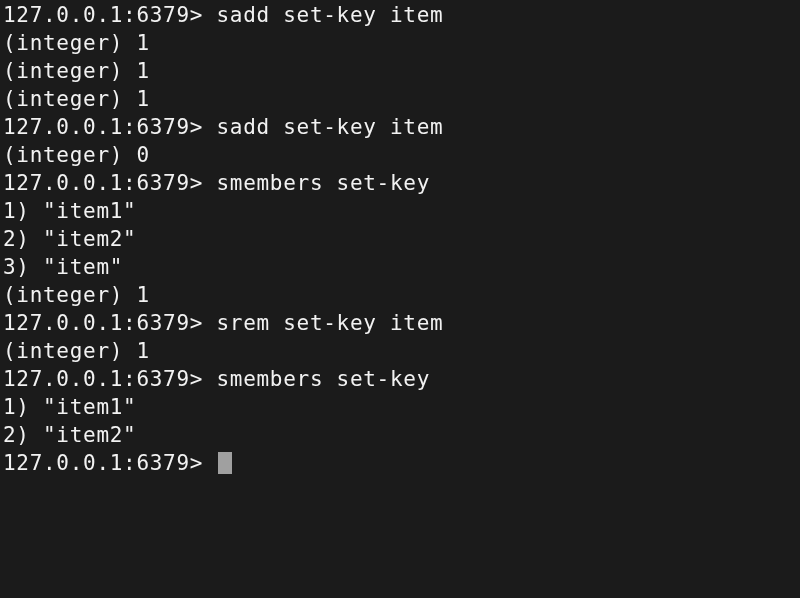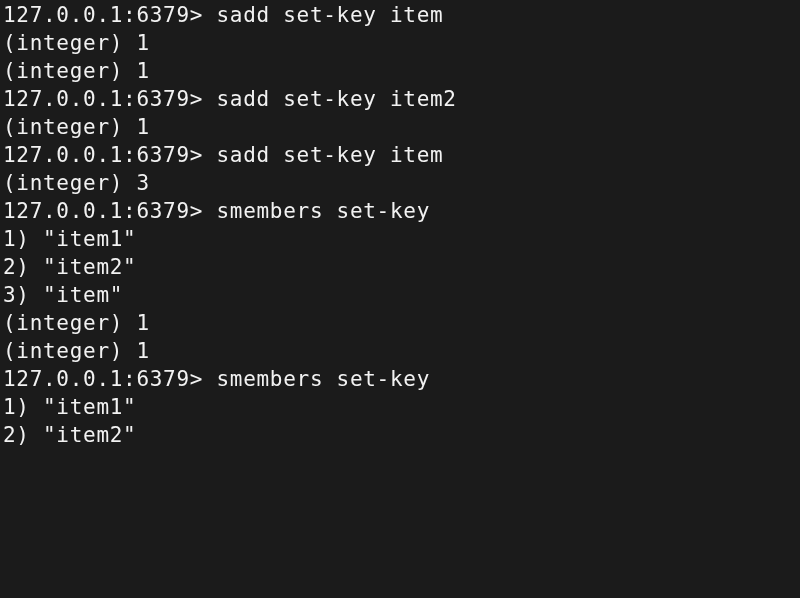--- a/index.html
+++ b/index.html
@@ -50,27 +50,28 @@
   }
 </style>
 </head>
 <body>
 
 <div id="terminal">
   <div id="terminal-screen">
       <div class="term-line"><span class="line-text">127.0.0.1:6379&gt; sadd set-key item</span></div>
       <div class="term-line"><span class="line-text">(integer) 1</span></div>
       <div class="term-line"><span class="line-text">(integer) 1</span></div>
-      <div class="term-line"><span class="line-text">127.0.0.1:6379&gt; sadd set-key item2</span></div>
       <div class="term-line"><span class="line-text">(integer) 1</span></div>
       <div class="term-line"><span class="line-text">127.0.0.1:6379&gt; sadd set-key item</span></div>
-      <div class="term-line"><span class="line-text">(integer) 3</span></div>
+      <div class="term-line"><span class="line-text">(integer) 0</span></div>
       <div class="term-line"><span class="line-text">127.0.0.1:6379&gt; smembers set-key</span></div>
       <div class="term-line"><span class="line-text">1) "item1"</span></div>
       <div class="term-line"><span class="line-text">2) "item2"</span></div>
       <div class="term-line"><span class="line-text">3) "item"</span></div>
       <div class="term-line"><span class="line-text">(integer) 1</span></div>
+      <div class="term-line"><span class="line-text">127.0.0.1:6379&gt; srem set-key item</span></div>
       <div class="term-line"><span class="line-text">(integer) 1</span></div>
       <div class="term-line"><span class="line-text">127.0.0.1:6379&gt; smembers set-key</span></div>
       <div class="term-line"><span class="line-text">1) "item1"</span></div>
       <div class="term-line"><span class="line-text">2) "item2"</span></div>
+      <div class="term-line"><span class="line-text">127.0.0.1:6379&gt; </span><span class="cursor-block"></span></div>
     </div>
 </div>
 
 </body></html>

